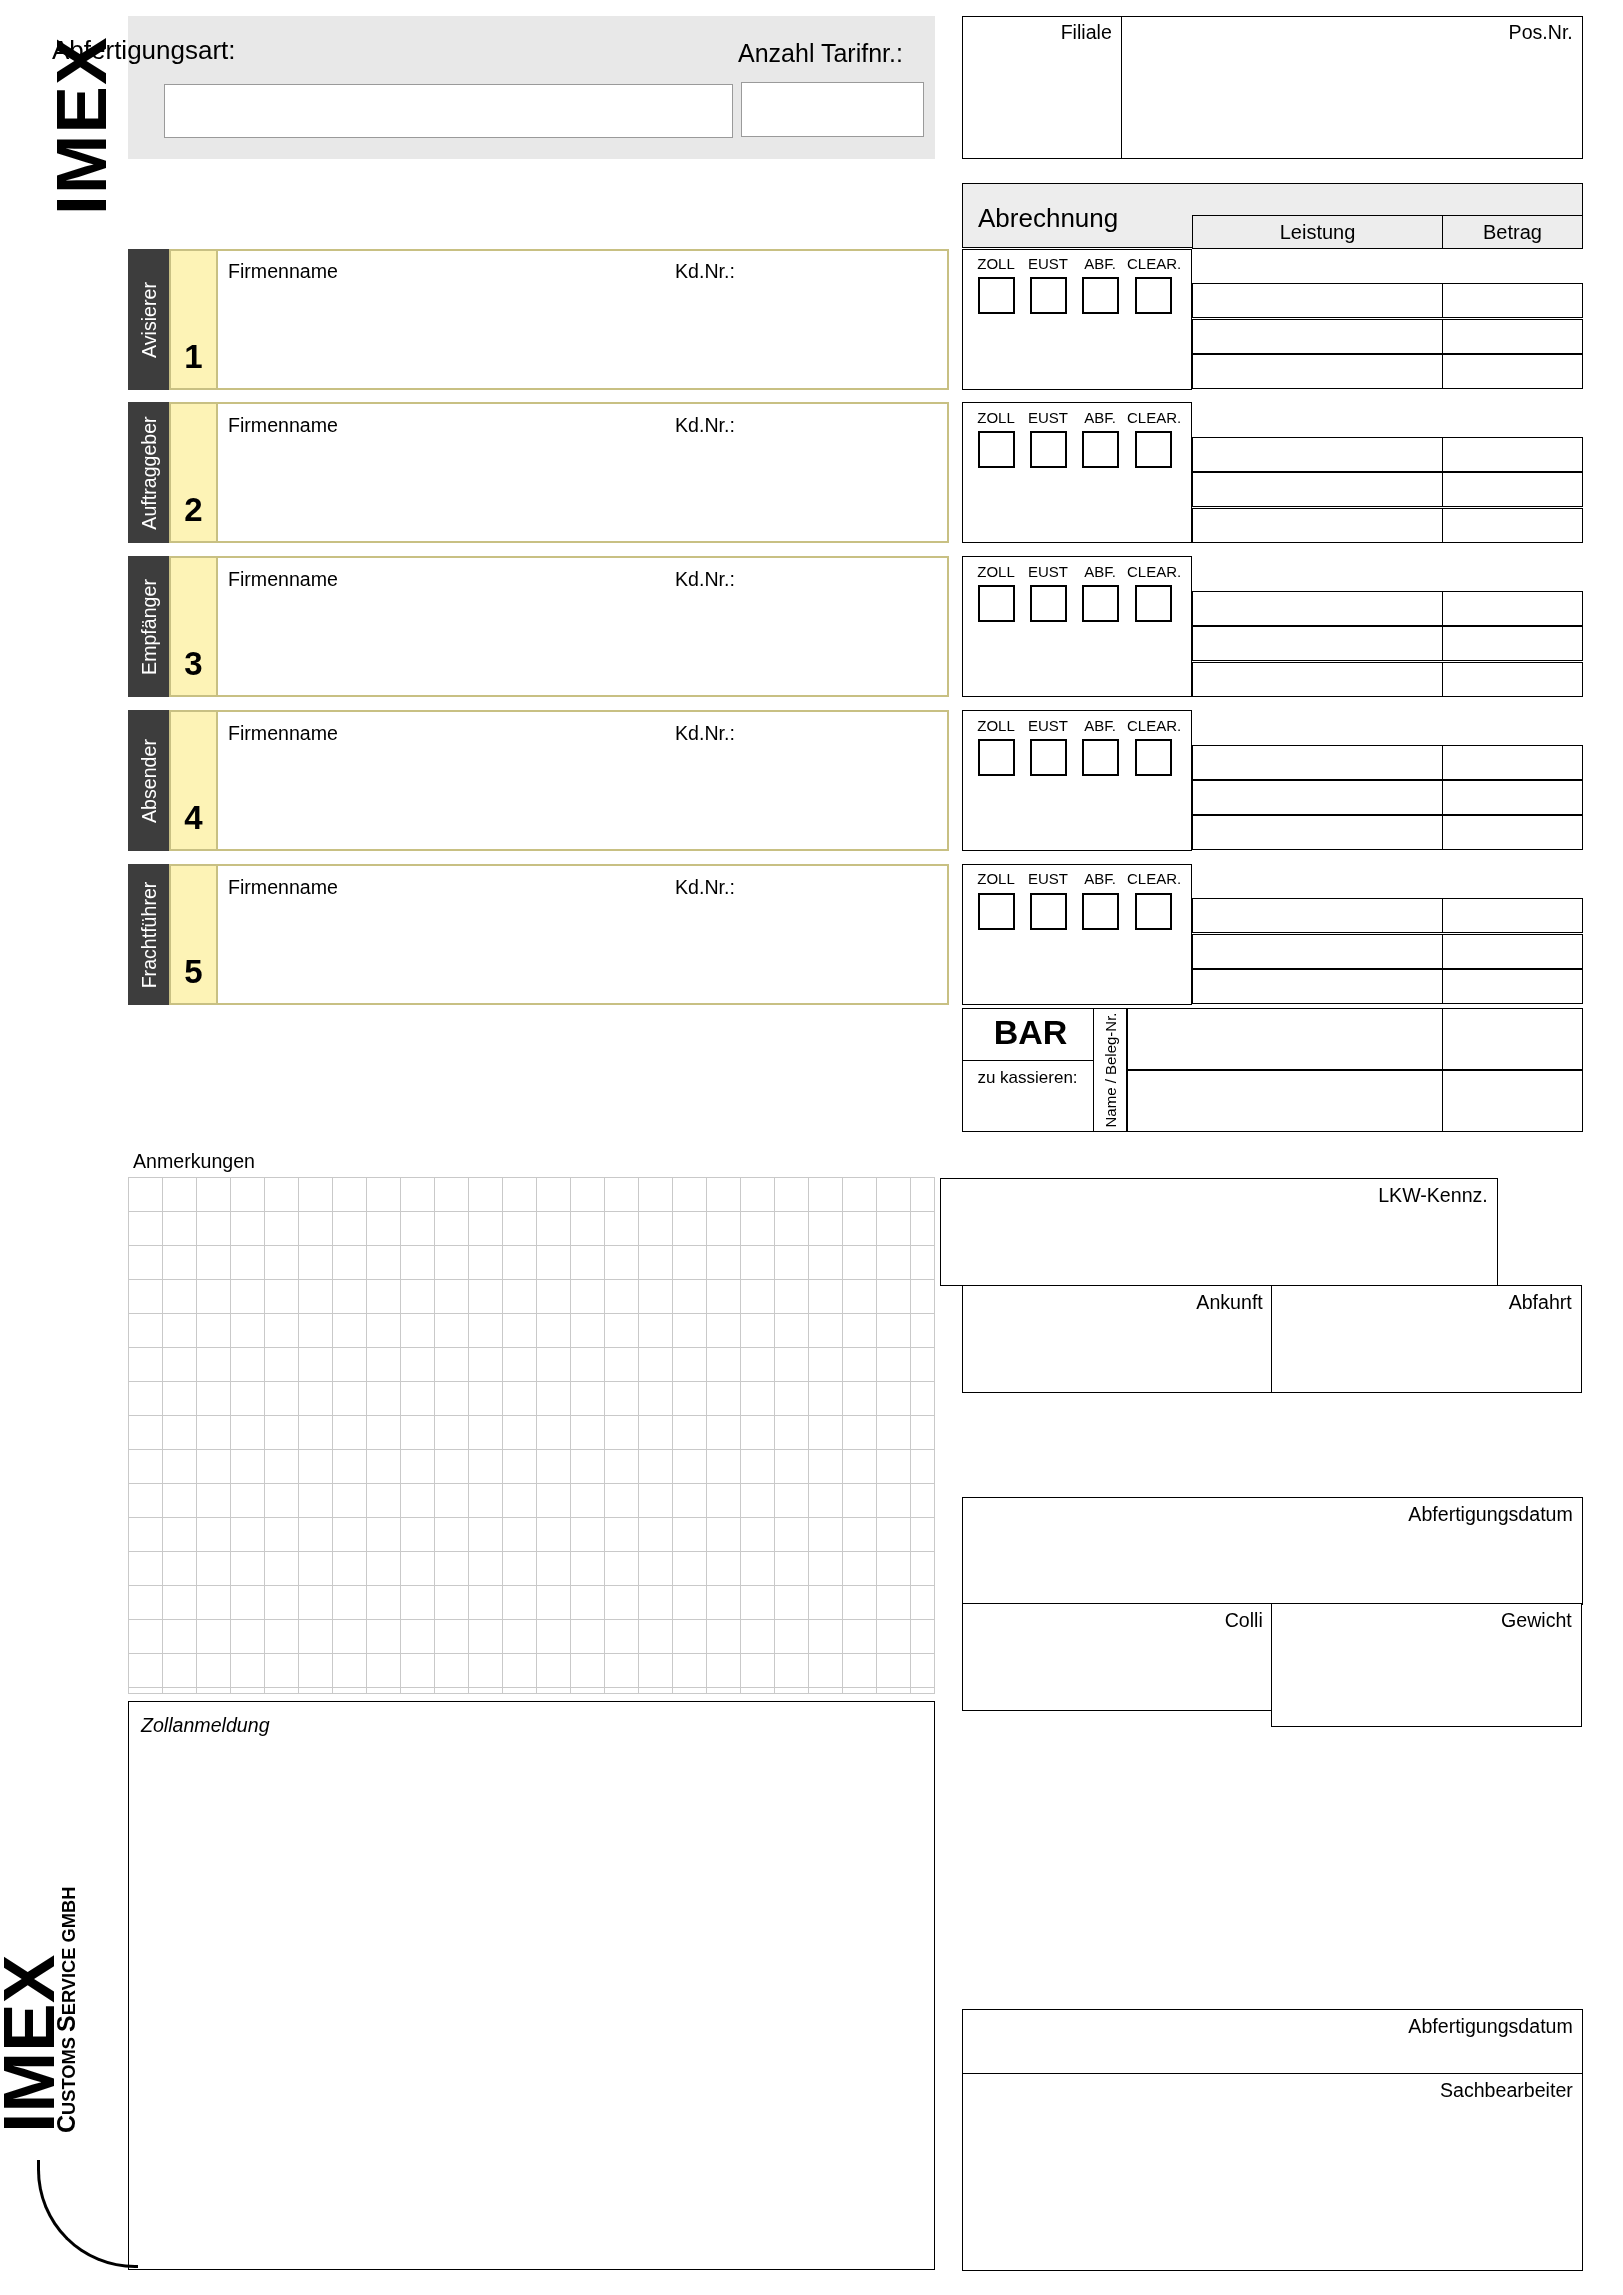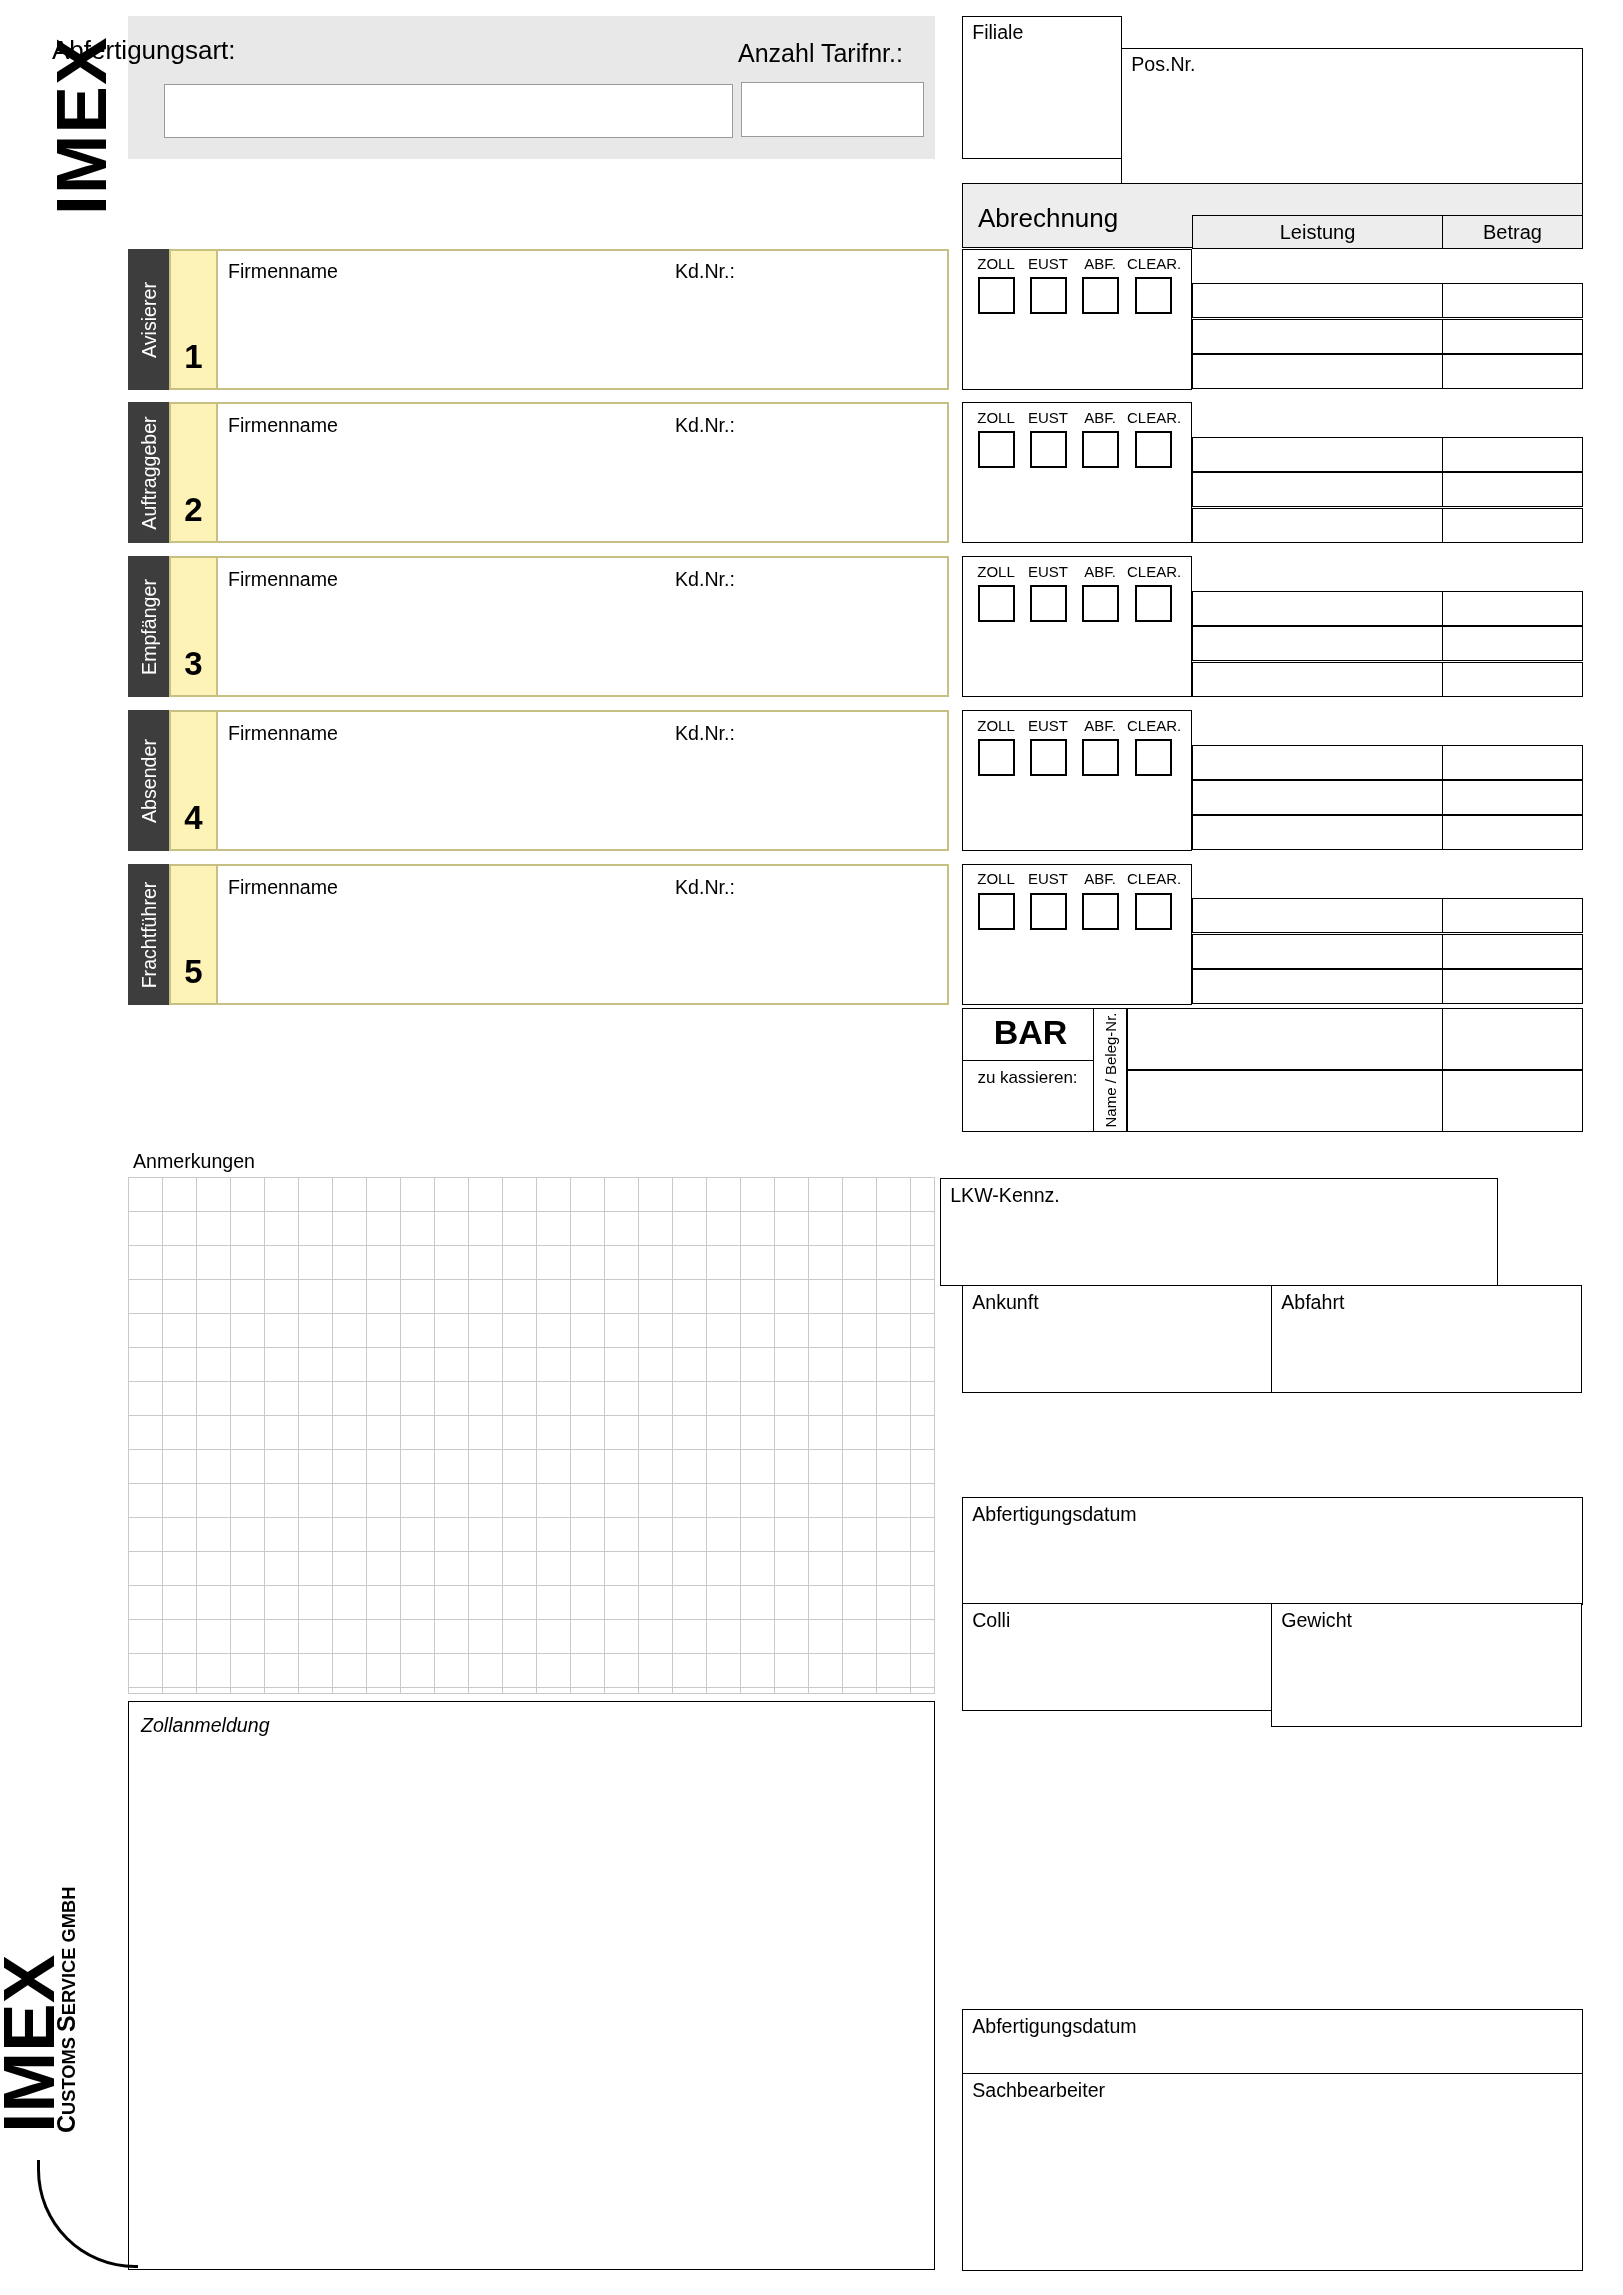--- a/index.html
+++ b/index.html
@@ -87,21 +87,21 @@
   .box {
     position: absolute;
     border: 1.3px solid #000;
     box-sizing: border-box;
     background: #fff;
   }
   .lbl {
     font-size: 19.6px;
     line-height: 1;
   }
-  .pad { padding: 6.5px 9.2px; }
+  .pad { padding: 6.5px 9.2px; text-align: right; }
 
   
   #abfertigungsart-panel {
     position: absolute;
     left: 128px;
     top: 15.7px;
     width: 807px;
     height: 143px;
     background: #e8e8e8;
     box-sizing: border-box;
@@ -133,21 +133,21 @@
     left: 741px;
     top: 82px;
     width: 183px;
     height: 55px;
     background: #fff;
     border: 1.3px solid #9a9a9a;
     box-sizing: border-box;
   }
 
   #filiale-box { left: 962px; top: 15.7px; width: 160px; height: 143px; }
-  #posnr-box  { left: 1121px; top: 15.7px; width: 462px; height: 143px; margin-top: 32px; }
+  #posnr-box  { left: 1121px; top: 15.7px; width: 462px; height: 143px; }
 
   
   #abrechnung-box {
     left: 962px; top: 183px; width: 621px; height: 65px;
     background: #ededed;
   }
   #abrechnung-title {
     position: absolute; left: 978px; top: 203px;
     font-size: 26px;
   }

